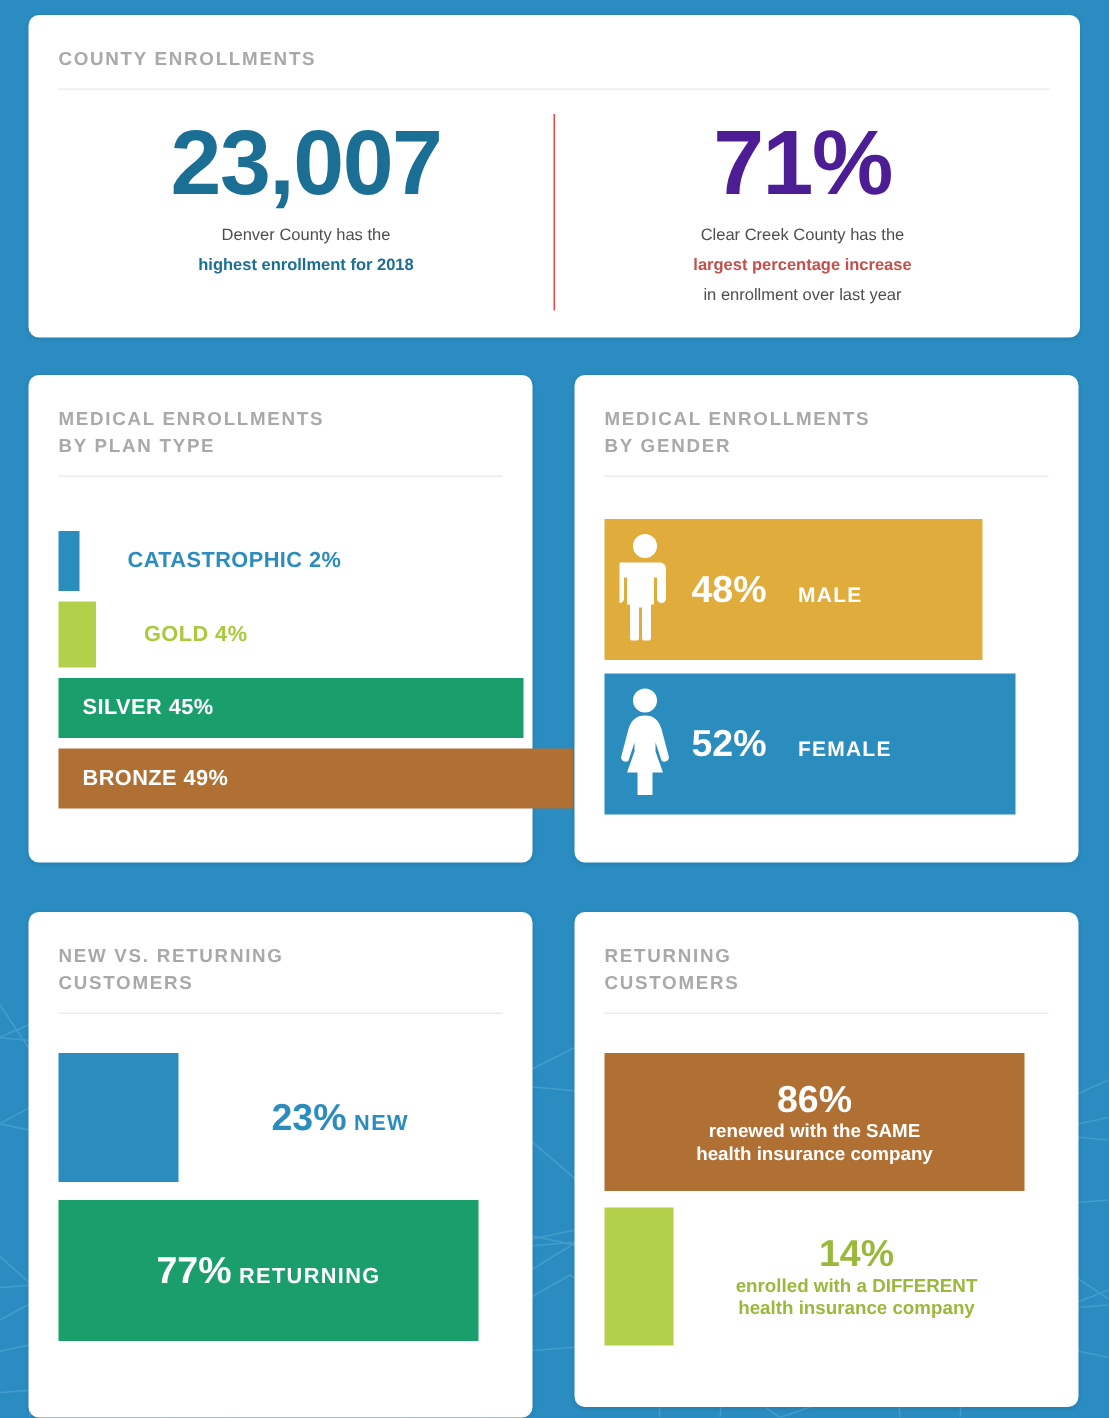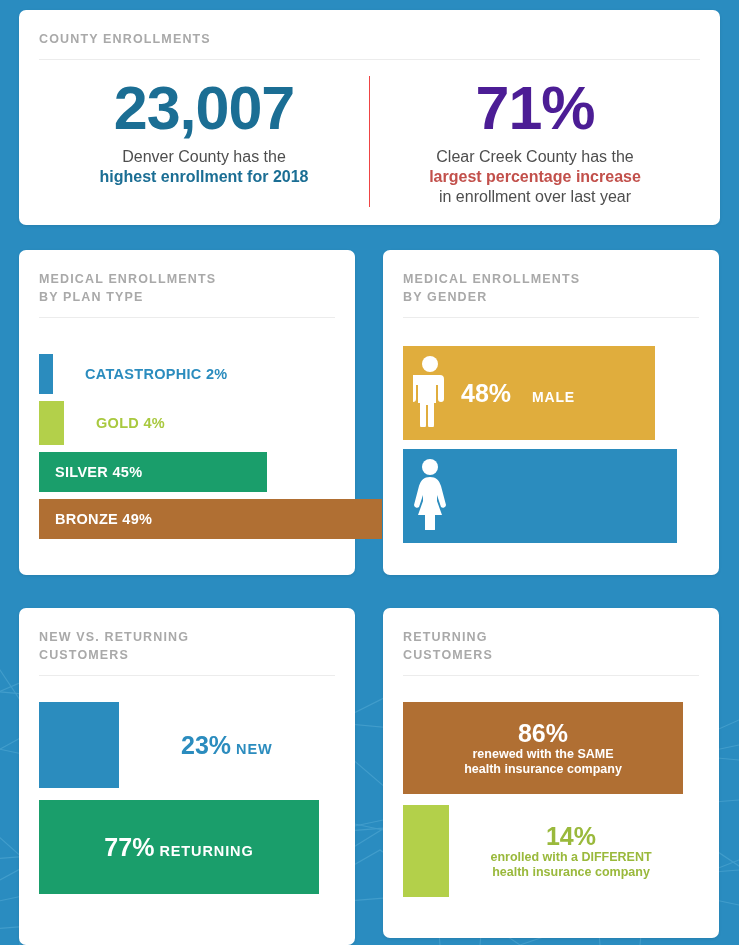--- a/index.html
+++ b/index.html
@@ -70,21 +70,21 @@
   }
   .county-col.left { border-right: 1px solid #ef4444; }
 
   .big-number {
     font-size: 61px;
     font-weight: bold;
     line-height: 64px;
     letter-spacing: -1px;
   }
   .county-sub {
-    font-size: 16px;
+    font-size: 11px;
     color: #4e4e4e;
     line-height: 20px;
     margin-top: 7px;
   }
   .county-sub .accent { font-weight: bold; }
 
   
   .bars { margin-top: 22px; }
 
   .bar-row {
@@ -219,21 +219,21 @@
       <div class="bars" id="plan-bars">
           <div class="bar-row">
             <div class="bar" style="width: 14px; height: 40px; background: rgb(43, 140, 190); flex: 0 0 auto;"></div>
             <span class="bar-label-out" style="color: rgb(43, 140, 190);">CATASTROPHIC 2%</span>
           </div>
           <div class="bar-row">
             <div class="bar" style="width: 25px; height: 44px; background: rgb(179, 208, 74); flex: 0 0 auto;"></div>
             <span class="bar-label-out" style="color: rgb(169, 201, 63);">GOLD 4%</span>
           </div>
           <div class="bar-row">
-            <div class="bar" style="width: 228px; height: 40px; background: rgb(26, 158, 107); flex: 0 0 auto;">
+            <div class="bar" style="width: 310px; height: 40px; background: rgb(26, 158, 107); flex: 0 0 auto;">
               <span class="bar-label-in" style="color: rgb(255, 255, 255);">SILVER 45%</span>
             </div>
           </div>
           <div class="bar-row">
             <div class="bar" style="width: 343px; height: 40px; background: rgb(176, 111, 51); flex: 0 0 auto;">
               <span class="bar-label-in" style="color: rgb(255, 255, 255);">BRONZE 49%</span>
             </div>
           </div>
         </div>
     </div>
@@ -254,20 +254,21 @@
               <span class="gender-text"><span class="gender-pct">48%</span><span class="gender-word">MALE</span></span>
             </div>
           </div>
           <div class="bar-row">
             <div class="gender-bar" style="width: 274px; height: 94px; background: rgb(43, 140, 190);">
               <span class="gender-icon"><svg width="34" height="72" viewBox="0 0 34 72">
                   <circle cx="17" cy="9" r="8" fill="#fff"></circle>
                   <path d="M17 19 c-6 0 -9 3 -11 9 l-5 19 a3 3 0 0 0 5 2 l4 -12 v6 l-5 14 h7 v14 a3 3 0 0 0 6 0 v-14 h-1 v-14 h1 z" fill="#fff"></path>
                   <path d="M17 19 c6 0 9 3 11 9 l5 19 a3 3 0 0 1 -5 2 l-4 -12 v6 l5 14 h-7 v14 a3 3 0 0 1 -6 0 v-14 h1 v-14 h-1 z" fill="#fff"></path>
                 </svg></span>
+              <span class="gender-text"><span class="gender-pct">52%</span><span class="gender-word">FEMALE</span></span>
             </div>
           </div>
         </div>
     </div>
   </section>
 
   <section class="card" id="card-newret">
     <div class="card-inner">
       <div class="card-title">NEW VS. RETURNING
 CUSTOMERS</div>

